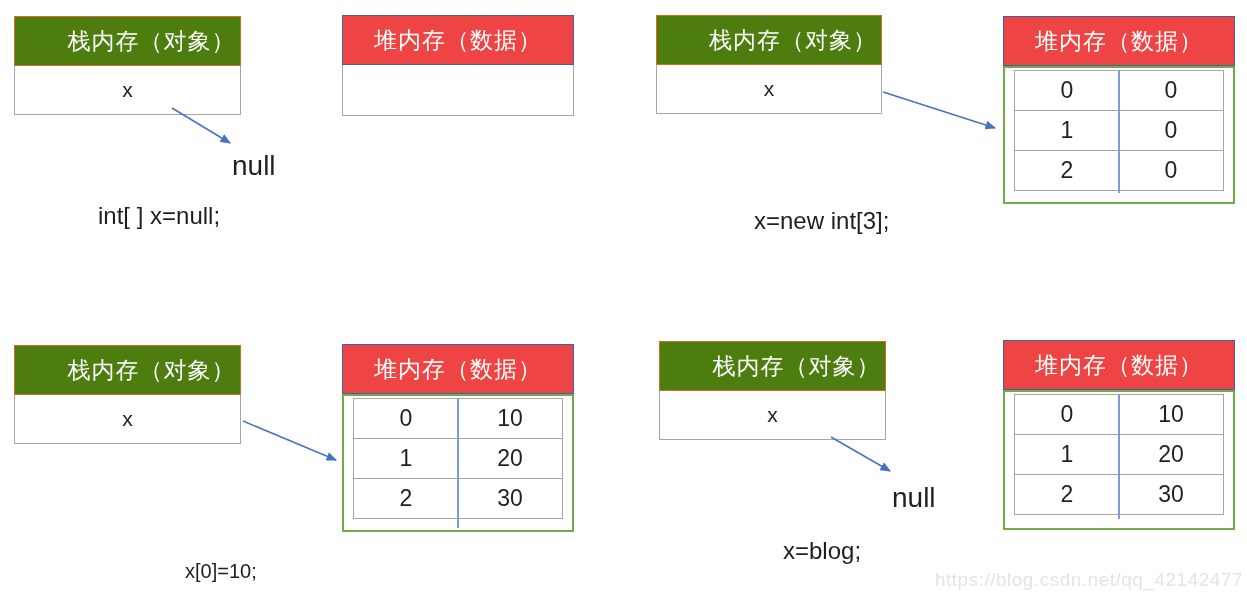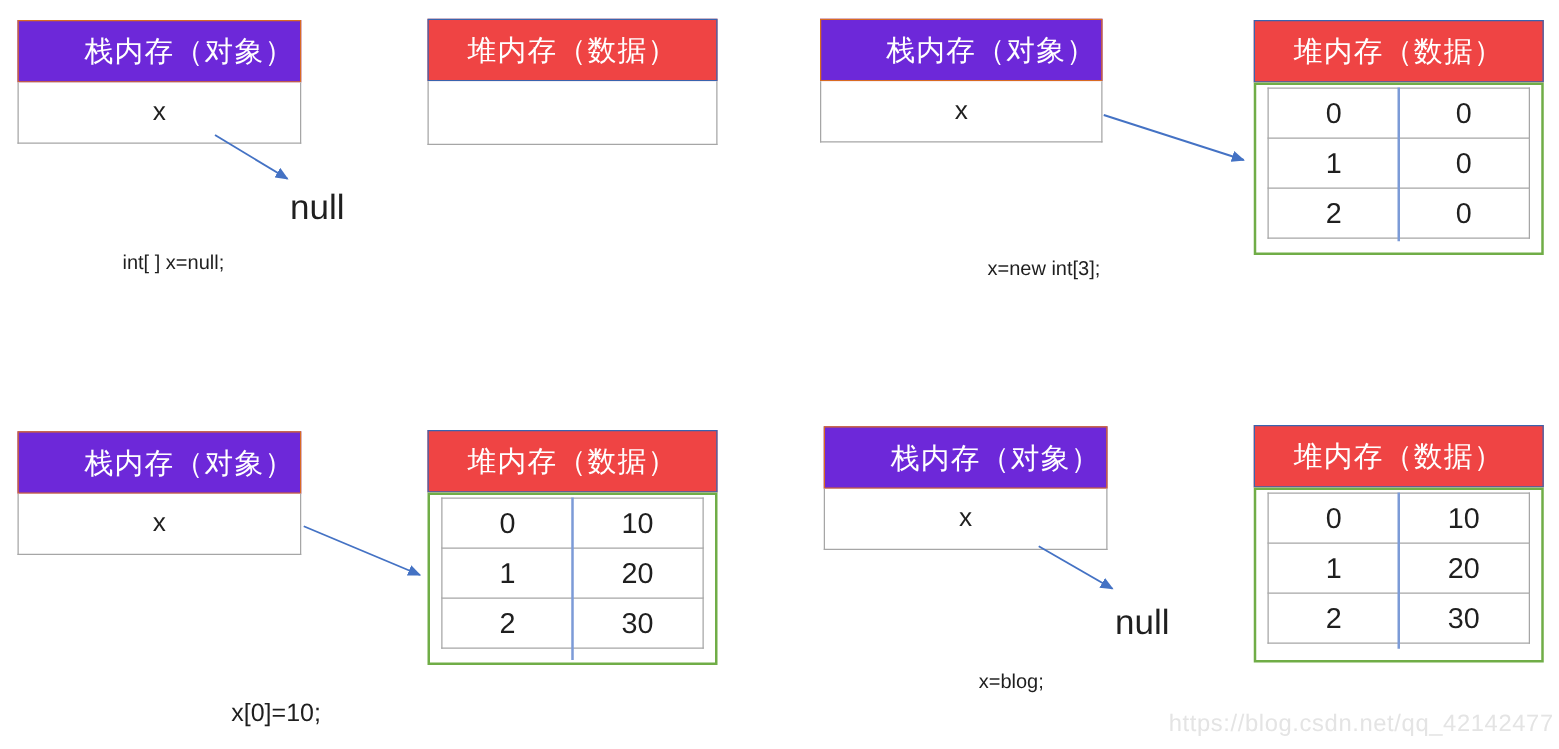--- a/index.html
+++ b/index.html
@@ -17,21 +17,21 @@
   .memBox { position: absolute; }
   .hdr {
     height: 48px;
     line-height: 48px;
     text-align: center;
     color: #ffffff;
     font-size: 23px;
     letter-spacing: 1px;
     border: 1px solid transparent;
   }
-  .hdr.orange { background: #6d28d9; border-color: #D96B22; padding-left: 48px; }
+  .hdr.orange { background: #4d7c0f; border-color: #D96B22; padding-left: 48px; }
   .hdr.blue   { background: #ef4444; border-color: #3A63AE; }
   .cellRow {
     height: 48px;
     line-height: 48px;
     text-align: center;
     font-size: 21px;
     background: #ffffff;
     border: 1px solid #A6A6A6;
     border-top: none;
   }
@@ -65,21 +65,21 @@
     position: absolute;
     left: 50%;
     transform: translateX(-50%);
     top: 2px;
     bottom: 9px;
     width: 2px;
     background: #7C9BD7;
   }
   .vline.tail { bottom: 2px; }
 
-  .caption { position: absolute; font-size: 16px; white-space: pre; }
+  .caption { position: absolute; font-size: 24px; white-space: pre; }
   .caption-lines { position: absolute; font-size: 20px; line-height: 30px; white-space: pre; }
   .null-label { position: absolute; font-size: 28px; }
 
   .arrow-layer {
     position: absolute;
     left: 0; top: 0;
     width: 1247px; height: 599px;
     pointer-events: none;
   }
   .watermark {
@@ -126,21 +126,21 @@
         </tr>
         <tr>
           <td>2</td>
           <td>0</td>
         </tr>
       </tbody>
         </table>
       <div class="vline"></div>
     </div>
   </div>
-  <div class="caption" style="left:790px;top:207px">x=new int[3];</div>
+  <div class="caption" style="left:754px;top:207px">x=new int[3];</div>
 
   <div class="memBox" style="left:14px;top:345px;width:227px">
     <div class="hdr orange">栈内存（对象）</div>
     <div class="cellRow">x</div>
   </div>
   <div class="memBox" style="left:342px;top:344px;width:232px">
     <div class="hdr blue">堆内存（数据）</div>
     <div class="green" style="height:138px">
       <table class="heapTable">
         <tbody>

